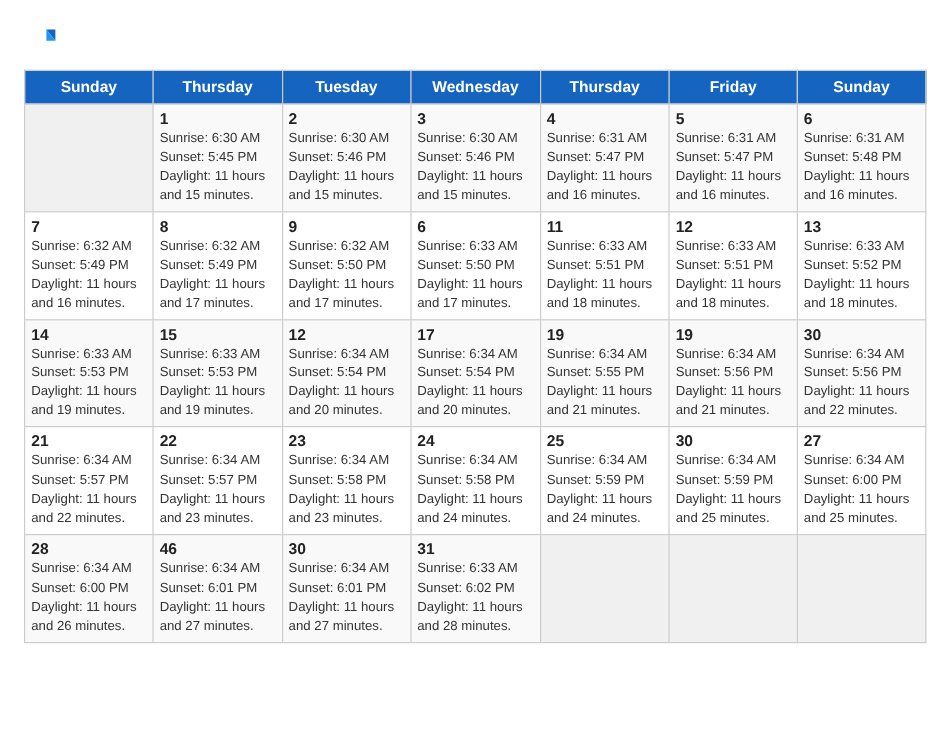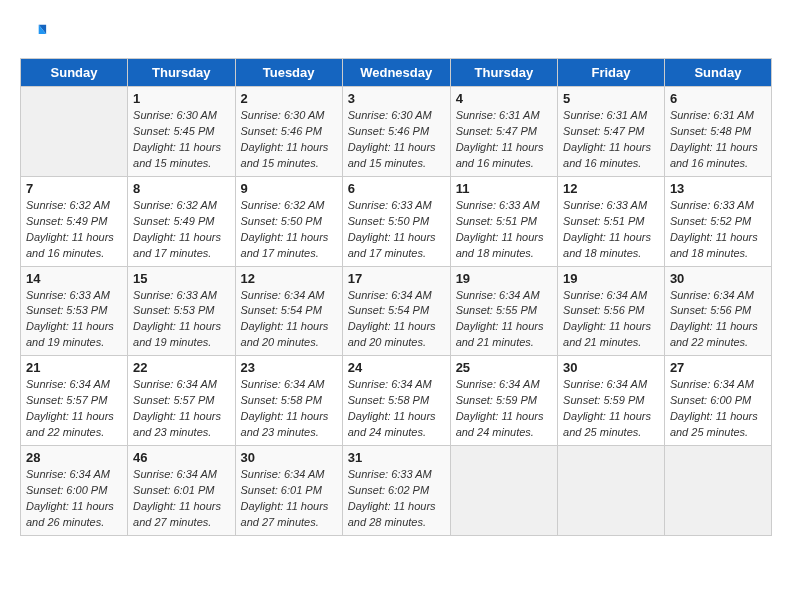--- a/index.html
+++ b/index.html
@@ -77,21 +77,20 @@
       font-weight: bold;
       font-size: 13px;
       color: #222;
       display: block;
       margin-bottom: 2px;
     }
     .day-info {
       color: #333;
       font-size: 11px;
       line-height: 1.45;
-      font-style: italic;
     }
     .empty-cell {
       background-color: #f0f0f0 !important;
     }
   </style>
 </head>
 <body>
 
 <div class="header">
   <div class="logo">

